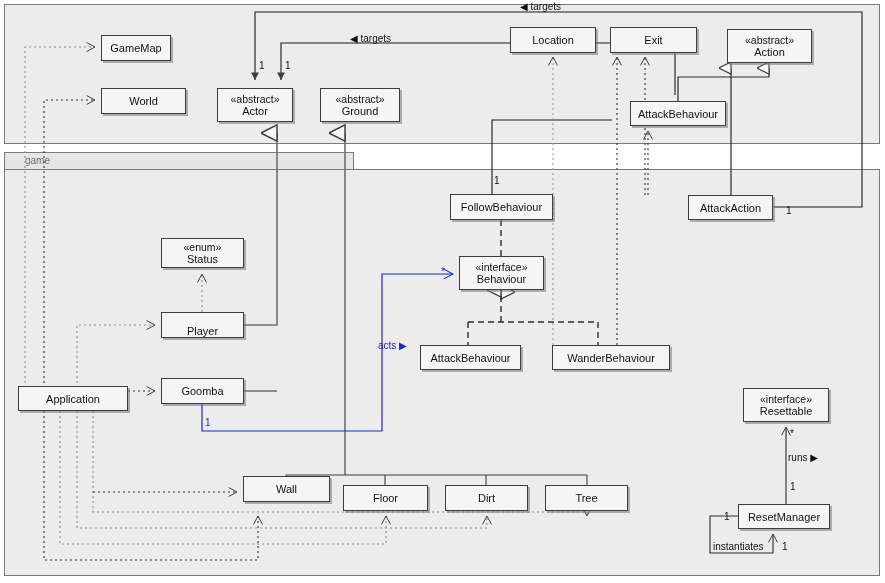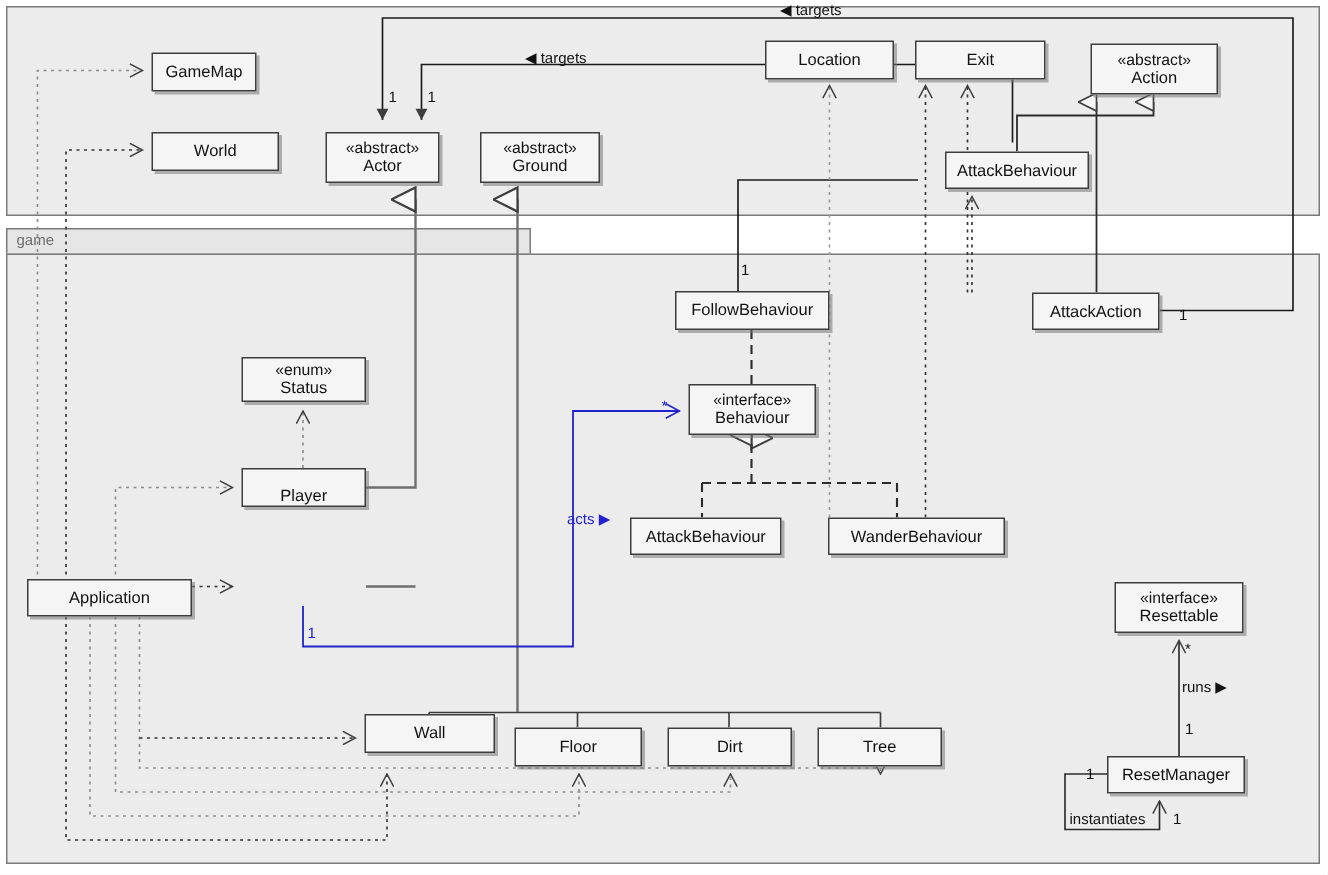--- a/index.html
+++ b/index.html
@@ -1,21 +1,21 @@
 <!DOCTYPE html>
 <html><head>
 <meta charset="utf-8">
 <style>
   html,body{margin:0;padding:0;background:#ffffff;}
   body{font-family:"Liberation Sans",sans-serif;}
   #canvas{position:relative;width:885px;height:583px;background:#ffffff;overflow:hidden;}
   svg.layer{position:absolute;left:0;top:0;width:885px;height:583px;}
   .pkg{position:absolute;box-sizing:border-box;background:#ececec;border:1px solid #7a7a7a;}
   .pkgtab{position:absolute;box-sizing:border-box;background:#e6e6e6;border:1px solid #7a7a7a;
-          font-size:10px;color:#6e6e6e;padding-left:6px;line-height:16px;}
+          font-size:10px;color:#6e6e6e;padding-left:20px;line-height:16px;}
   .node{position:absolute;box-sizing:border-box;background:#f5f5f5;
         border:1px solid #3d3d3d;box-shadow:2px 2px 0 rgba(120,120,120,.55);
         display:flex;flex-direction:column;align-items:center;justify-content:center;
         font-size:11px;color:#111;text-align:center;line-height:12px;}
   .node .st{font-size:10.5px;}
   .lbl{position:absolute;font-size:10px;color:#111;white-space:nowrap;text-align:right;}
   .lbl.blue{color:#2222cc;}
   .mult{position:absolute;font-size:10px;color:#111;}
   .mult.blue{color:#2222cc;}
 </style>
@@ -156,20 +156,24 @@
     <span>Player</span>
   </div>
   <div class="node" style="left:420px;top:345px;width:101px;height:25px;">
 
     <span>AttackBehaviour</span>
   </div>
   <div class="node" style="left:552px;top:345px;width:118px;height:25px;">
 
     <span>WanderBehaviour</span>
   </div>
+  <div class="node" style="left:161px;top:378px;width:83px;height:26px;">
+
+    <span>Goomba</span>
+  </div>
   <div class="node" style="left:18px;top:386px;width:110px;height:25px;">
 
     <span>Application</span>
   </div>
   <div class="node" style="left:743px;top:388px;width:86px;height:34px;">
     <span class="st">«interface»</span>
     <span>Resettable</span>
   </div>
   <div class="node" style="left:243px;top:476px;width:87px;height:26px;">
 

